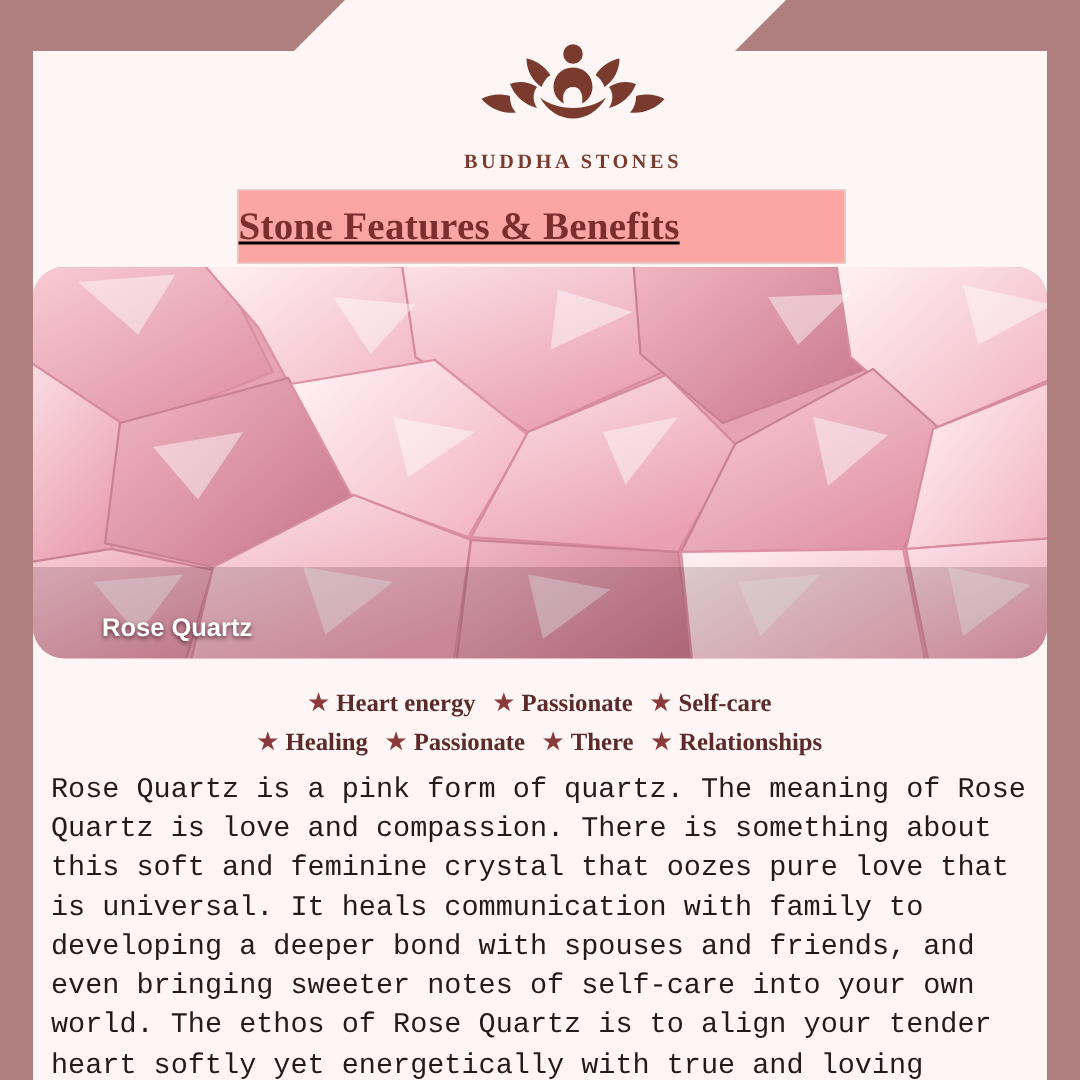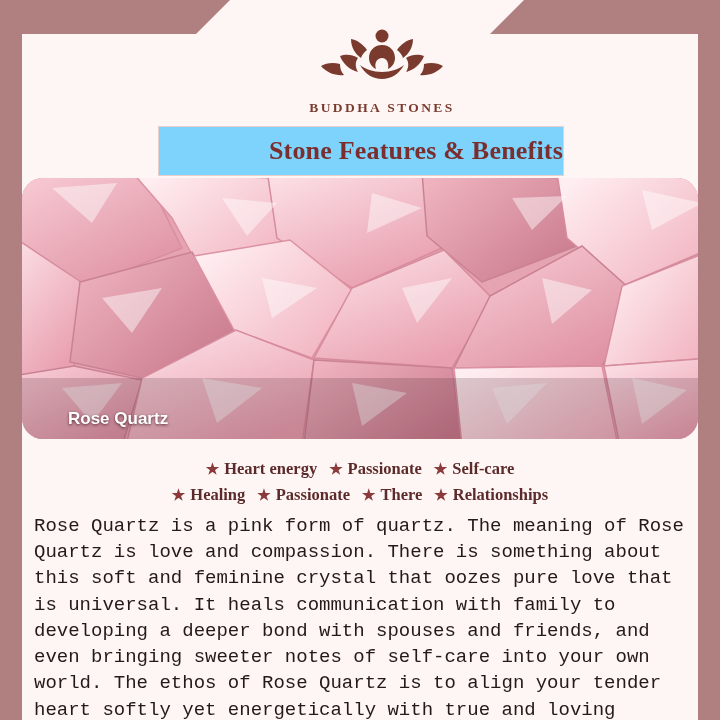--- a/index.html
+++ b/index.html
@@ -78,25 +78,26 @@
     font-family: "Liberation Serif", serif;
   }
 
   
   .title-band {
     position: absolute;
     top: 126px;
     left: 158px;
     width: 404px;
     height: 48px;
-    background: #7dd3fc;
+    background: #fca5a5;
     border: 1px solid #e8cfcb;
     display: flex;
     align-items: center;
-    justify-content: flex-end;
+    justify-content: flex-start;
+    text-decoration: underline;
   }
   .title-band h1 {
     margin: 0;
     font-size: 26px;
     font-weight: bold;
     color: #7a2e2e;
     font-family: "Liberation Serif", serif;
     letter-spacing: 0.2px;
   }
 

